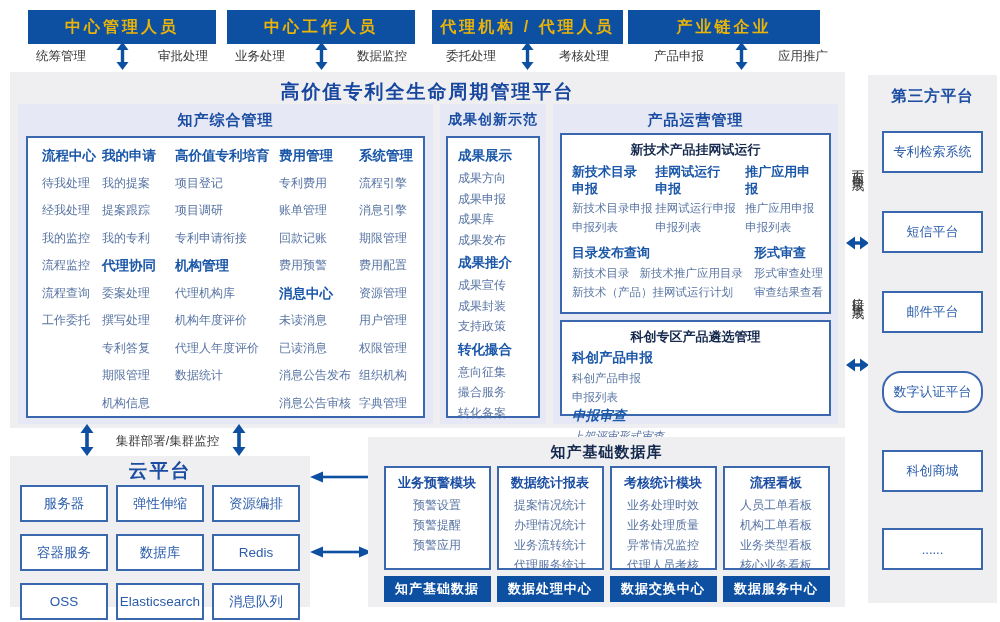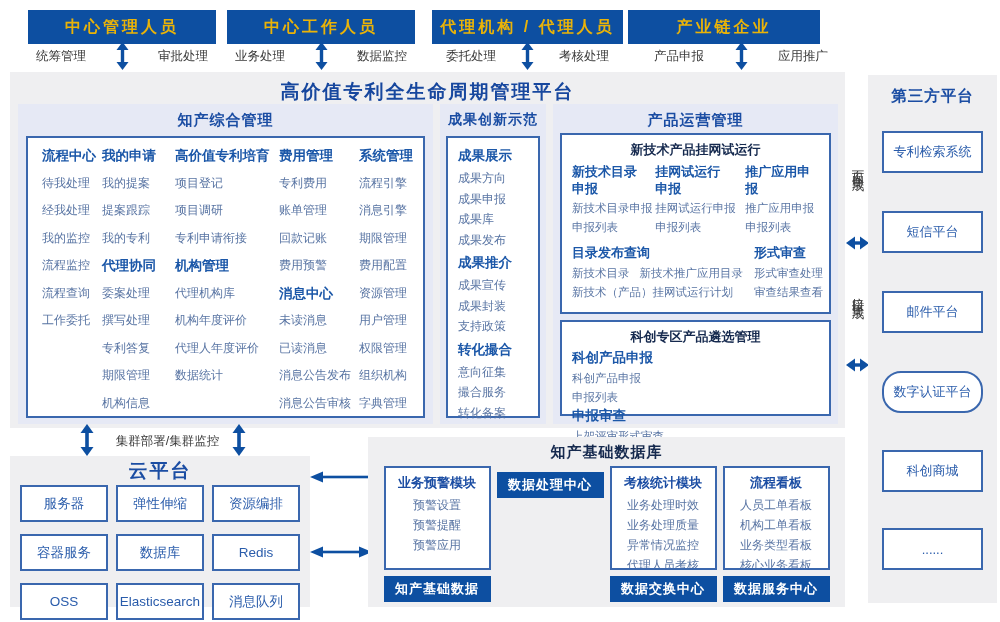--- a/index.html
+++ b/index.html
@@ -281,21 +281,21 @@
       <div class="white-box" style="left:7px;top:216px;width:271px;height:96px;">
         <div class="p-inner-title">科创专区产品遴选管理</div>
         <div class="p-cols" style="padding-top:4px;flex-direction:column;">
           <div style="width:130px;">
             <div class="p-cat" style="height:auto;margin-bottom:3px;font-size:13.5px;">科创产品申报</div>
             <div>
                 <div class="p-item">科创产品申报</div>
                 <div class="p-item">申报列表</div>
               </div>
           </div>
-          <div style="flex:1;">
+          <div style="flex:1;font-style:italic;">
             <div class="p-cat" style="height:auto;margin-bottom:3px;font-size:13.5px;">申报审查</div>
             <div>
                 <div class="p-item">上架评审形式审查</div>
                 <div class="p-item">评审结果查询</div>
               </div>
           </div>
         </div>
       </div>
     </div>
   </div>
@@ -353,20 +353,29 @@
           <div class="db-mod-title">业务预警模块</div>
           <div>
               <div class="db-item">预警设置</div>
               <div class="db-item">预警提醒</div>
               <div class="db-item">预警应用</div>
             </div>
         </div>
         <div class="db-bar">知产基础数据</div>
       </div>
       <div class="db-mod">
+        <div class="db-white">
+          <div class="db-mod-title">数据统计报表</div>
+          <div>
+              <div class="db-item">提案情况统计</div>
+              <div class="db-item">办理情况统计</div>
+              <div class="db-item">业务流转统计</div>
+              <div class="db-item">代理服务统计</div>
+            </div>
+        </div>
         <div class="db-bar">数据处理中心</div>
       </div>
       <div class="db-mod">
         <div class="db-white">
           <div class="db-mod-title">考核统计模块</div>
           <div>
               <div class="db-item">业务处理时效</div>
               <div class="db-item">业务处理质量</div>
               <div class="db-item">异常情况监控</div>
               <div class="db-item">代理人员考核</div>

